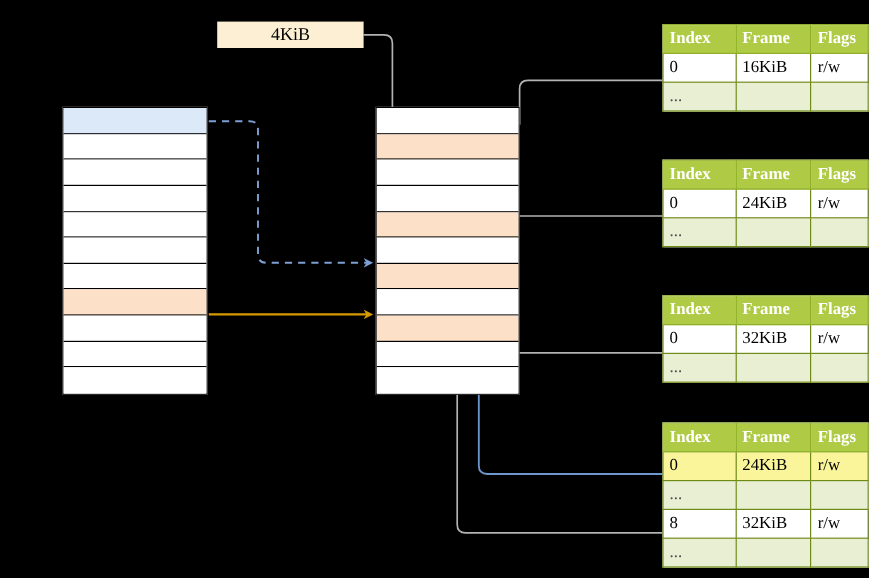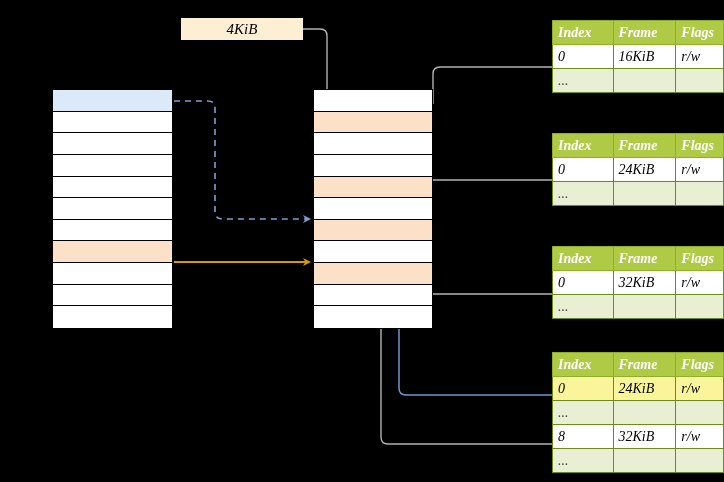--- a/index.html
+++ b/index.html
@@ -7,21 +7,20 @@
     padding: 0;
     background: #000000;
   }
   #stage {
     position: relative;
     width: 724px;
     height: 482px;
     background: #000000;
     overflow: hidden;
     font-family: "Liberation Serif", "DejaVu Serif", serif;
-    font-style: italic;
   }
   #wires {
     position: absolute;
     left: 0;
     top: 0;
     width: 724px;
     height: 482px;
     pointer-events: none;
   }
 

